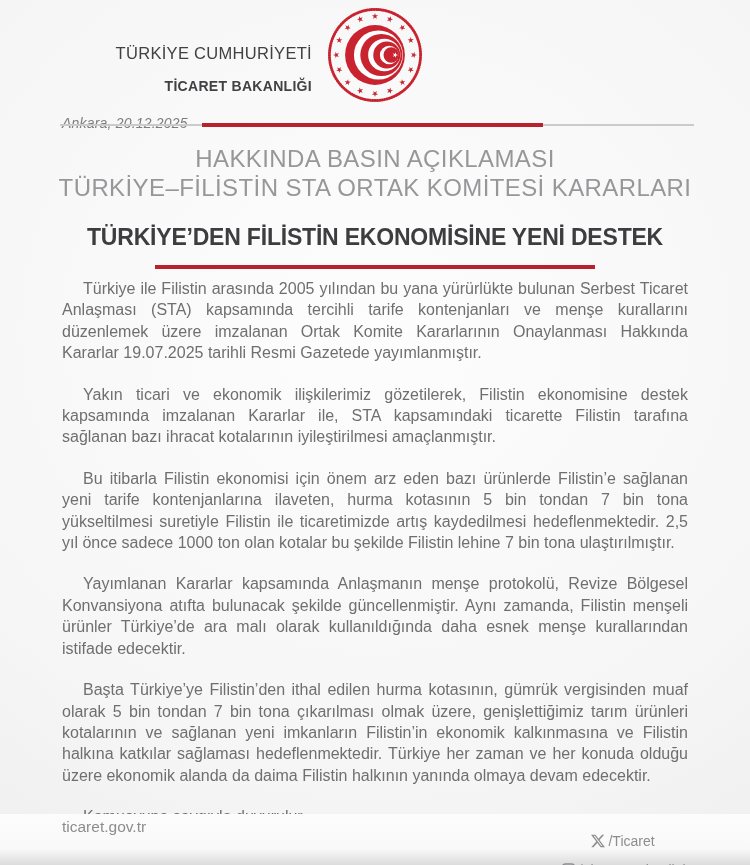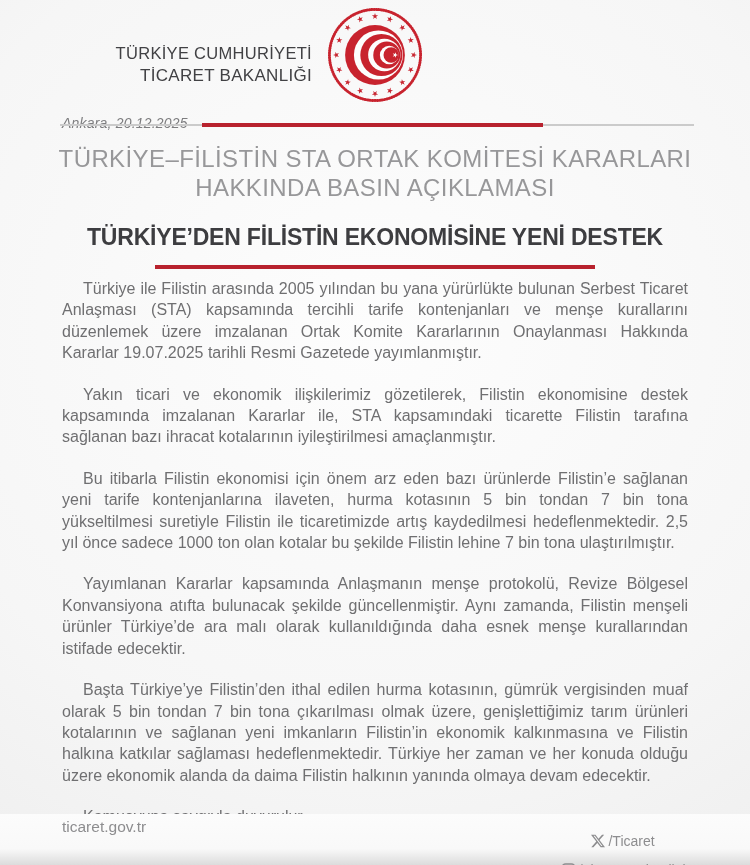--- a/index.html
+++ b/index.html
@@ -7,21 +7,21 @@
     position:relative;
     width:750px;height:865px;
     overflow:hidden;
     font-family:"Liberation Sans",sans-serif;
     background:radial-gradient(120% 95% at 50% 38%, #fdfdfd 0%, #f6f6f6 52%, #e9e9e9 100%);
   }
   
   .hdr-left{position:absolute;top:44px;left:50px;width:262px;text-align:right;color:#414144;}
   .hdr-right{position:absolute;top:44px;left:456px;width:250px;text-align:left;color:#414144;}
   .hdr-l1{font-size:16.5px;letter-spacing:.3px;}
-  .hdr-l2{font-size:17px;font-weight:normal;letter-spacing:.3px;margin-top:3px;}
+  .hdr-l2{font-size:14px;font-weight:bold;letter-spacing:.3px;margin-top:15px;}
   .logo{position:absolute;left:326px;top:6px;width:98px;height:98px;}
   .dateline{position:absolute;top:115px;left:62px;font-size:14px;color:#7d7d7f;letter-spacing:.2px;font-style:italic;}
   .divider{position:absolute;top:124px;left:60px;width:634px;height:2px;background:#cbcbcb;}
   .divider-red{position:absolute;left:142px;top:-1px;width:341px;height:4px;background:#b8222e;}
   
   .subtitle{position:absolute;top:144px;left:0;width:750px;text-align:center;
     font-size:24px;line-height:29px;font-weight:400;color:#979799;letter-spacing:.4px;}
   .headline{position:absolute;top:224px;left:0;width:750px;text-align:center;
     font-size:23px;font-weight:bold;color:#3d3d40;letter-spacing:-0.2px;}
   .rule{position:absolute;top:265px;left:50%;margin-left:-220px;width:440px;height:4px;background:#b8222e;}
@@ -82,22 +82,22 @@
   </svg>
 
 
   <div class="dateline">Ankara, 20.12.2025</div>
 
   <div class="divider">
     <div class="divider-red"></div>
   </div>
 
   <div class="subtitle">
+    <div>HAKKINDA BASIN AÇIKLAMASI</div>
     <div>TÜRKİYE–FİLİSTİN STA ORTAK KOMİTESİ KARARLARI</div>
-    <div>HAKKINDA BASIN AÇIKLAMASI</div>
   </div>
 
   <div class="headline">TÜRKİYE’DEN FİLİSTİN EKONOMİSİNE YENİ DESTEK</div>
   <div class="rule"></div>
 
   <div class="body">
     <p>Türkiye ile Filistin arasında 2005 yılından bu yana yürürlükte bulunan Serbest Ticaret Anlaşması (STA) kapsamında tercihli tarife kontenjanları ve menşe kurallarını düzenlemek üzere imzalanan Ortak Komite Kararlarının Onaylanması Hakkında Kararlar 19.07.2025 tarihli Resmi Gazetede yayımlanmıştır.</p>
     <p>Yakın ticari ve ekonomik ilişkilerimiz gözetilerek, Filistin ekonomisine destek kapsamında imzalanan Kararlar ile, STA kapsamındaki ticarette Filistin tarafına sağlanan bazı ihracat kotalarının iyileştirilmesi amaçlanmıştır.</p>
     <p>Bu itibarla Filistin ekonomisi için önem arz eden bazı ürünlerde Filistin’e sağlanan yeni tarife kontenjanlarına ilaveten, hurma kotasının 5 bin tondan 7 bin tona yükseltilmesi suretiyle Filistin ile ticaretimizde artış kaydedilmesi hedeflenmektedir. 2,5 yıl önce sadece 1000 ton olan kotalar bu şekilde Filistin lehine 7 bin tona ulaştırılmıştır.</p>
     <p>Yayımlanan Kararlar kapsamında Anlaşmanın menşe protokolü, Revize Bölgesel Konvansiyona atıfta bulunacak şekilde güncellenmiştir. Aynı zamanda, Filistin menşeli ürünler Türkiye’de ara malı olarak kullanıldığında daha esnek menşe kurallarından istifade edecektir.</p>

